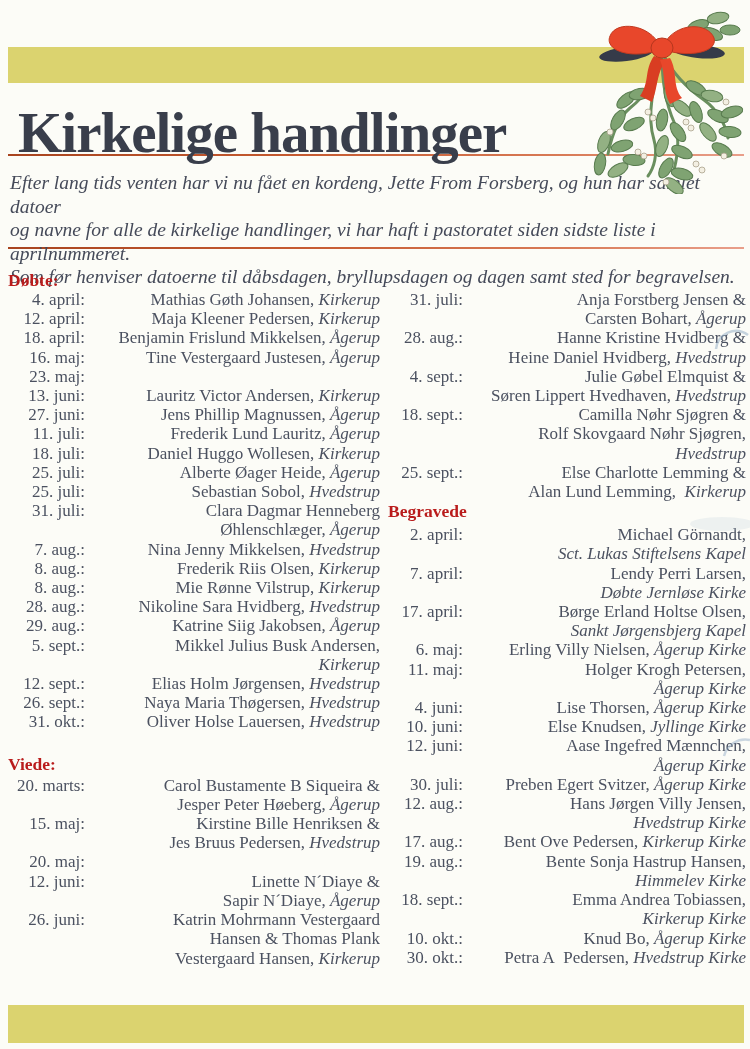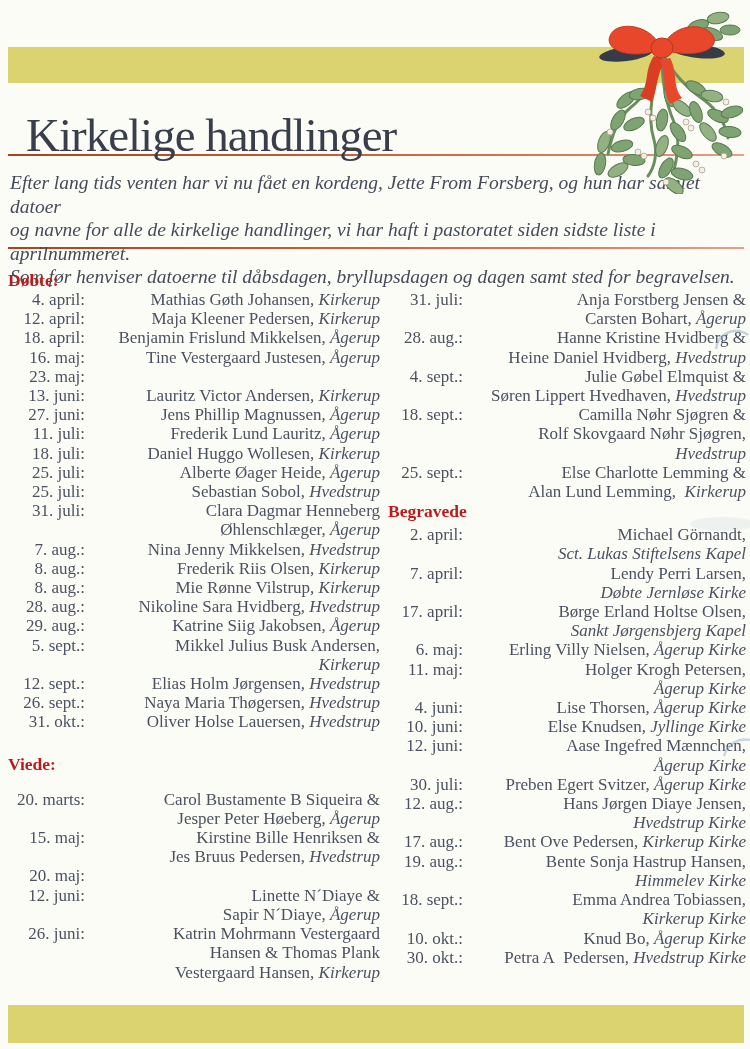--- a/index.html
+++ b/index.html
@@ -10,31 +10,31 @@
     color:#4b5160;
   }
   .band{position:absolute;left:8px;right:6px;background:#dbd36f;z-index:0;}
   .band-top{top:47px;height:36px;}
   .band-bottom{top:1005px;height:38px;}
   .rule{position:absolute;left:8px;right:6px;height:2px;z-index:1;
     background:linear-gradient(90deg,#a8441f,#c65b31 40%,#d87a56 75%,#e99f8b);}
   #rule-title{top:154px;}
   #rule-intro{top:247px;}
   .title{
-    position:absolute;left:10px;top:92px;margin:16px;z-index:2;
-    font-size:47px;font-weight:normal;color:#393e4b;letter-spacing:-1px;
+    position:absolute;left:10px;top:92px;margin:8px;z-index:2;
+    font-size:57px;font-weight:bold;color:#393e4b;letter-spacing:-1px;
   }
   .intro{position:absolute;left:10px;top:171px;z-index:2;
     font-style:italic;font-size:19.5px;line-height:23.5px;color:#454a59;}
   .col{position:absolute;top:262px;font-size:17px;z-index:2;}
   .col-left{left:8px;width:372px;}
   .col-right{left:388px;width:358px;}
   .sec-heading{font-weight:bold;color:#b91c1c;font-size:17.5px;line-height:20px;}
   .col-left .sec-heading.first{margin-top:8px;}
-  .col-left .sec-heading.second{margin-top:22px;margin-bottom:16px;}
+  .col-left .sec-heading.second{margin-top:22px;margin-bottom:2px;}
   .col-right .sec-heading{margin-bottom:4px;}
   .list{line-height:19.2px;text-align:right;}
   .list.cont{margin-top:28px;}
   .entry{display:flex;white-space:nowrap;}
   .entry .date{flex:0 0 77px;}
   .col-right .entry .date{flex:0 0 75px;}
   .entry .body{flex:1;}
   .body .it{font-style:italic;}
   .mistletoe{position:absolute;top:4px;right:0;width:172px;height:190px;z-index:3;}
   .artifacts{position:absolute;left:0;top:0;z-index:4;pointer-events:none;}
@@ -224,21 +224,21 @@
       <div class="entry">
         <span class="date">12. juni:</span>
         <span class="body"><span>Aase Ingefred Mænnchen,</span><br><span class="it">Ågerup Kirke</span></span>
       </div>
       <div class="entry">
         <span class="date">30. juli:</span>
         <span class="body"><span>Preben Egert Svitzer, </span><span class="it">Ågerup Kirke</span></span>
       </div>
       <div class="entry">
         <span class="date">12. aug.:</span>
-        <span class="body"><span>Hans Jørgen Diaye Jensen,</span><br><span class="it">Hvedstrup Kirke</span></span>
+        <span class="body"><span>Hans Jørgen Villy Jensen,</span><br><span class="it">Hvedstrup Kirke</span></span>
       </div>
       <div class="entry">
         <span class="date">17. aug.:</span>
         <span class="body"><span>Bent Ove Pedersen, </span><span class="it">Kirkerup Kirke</span></span>
       </div>
       <div class="entry">
         <span class="date">19. aug.:</span>
         <span class="body"><span>Bente Sonja Hastrup Hansen,</span><br><span class="it">Himmelev Kirke</span></span>
       </div>
       <div class="entry">

